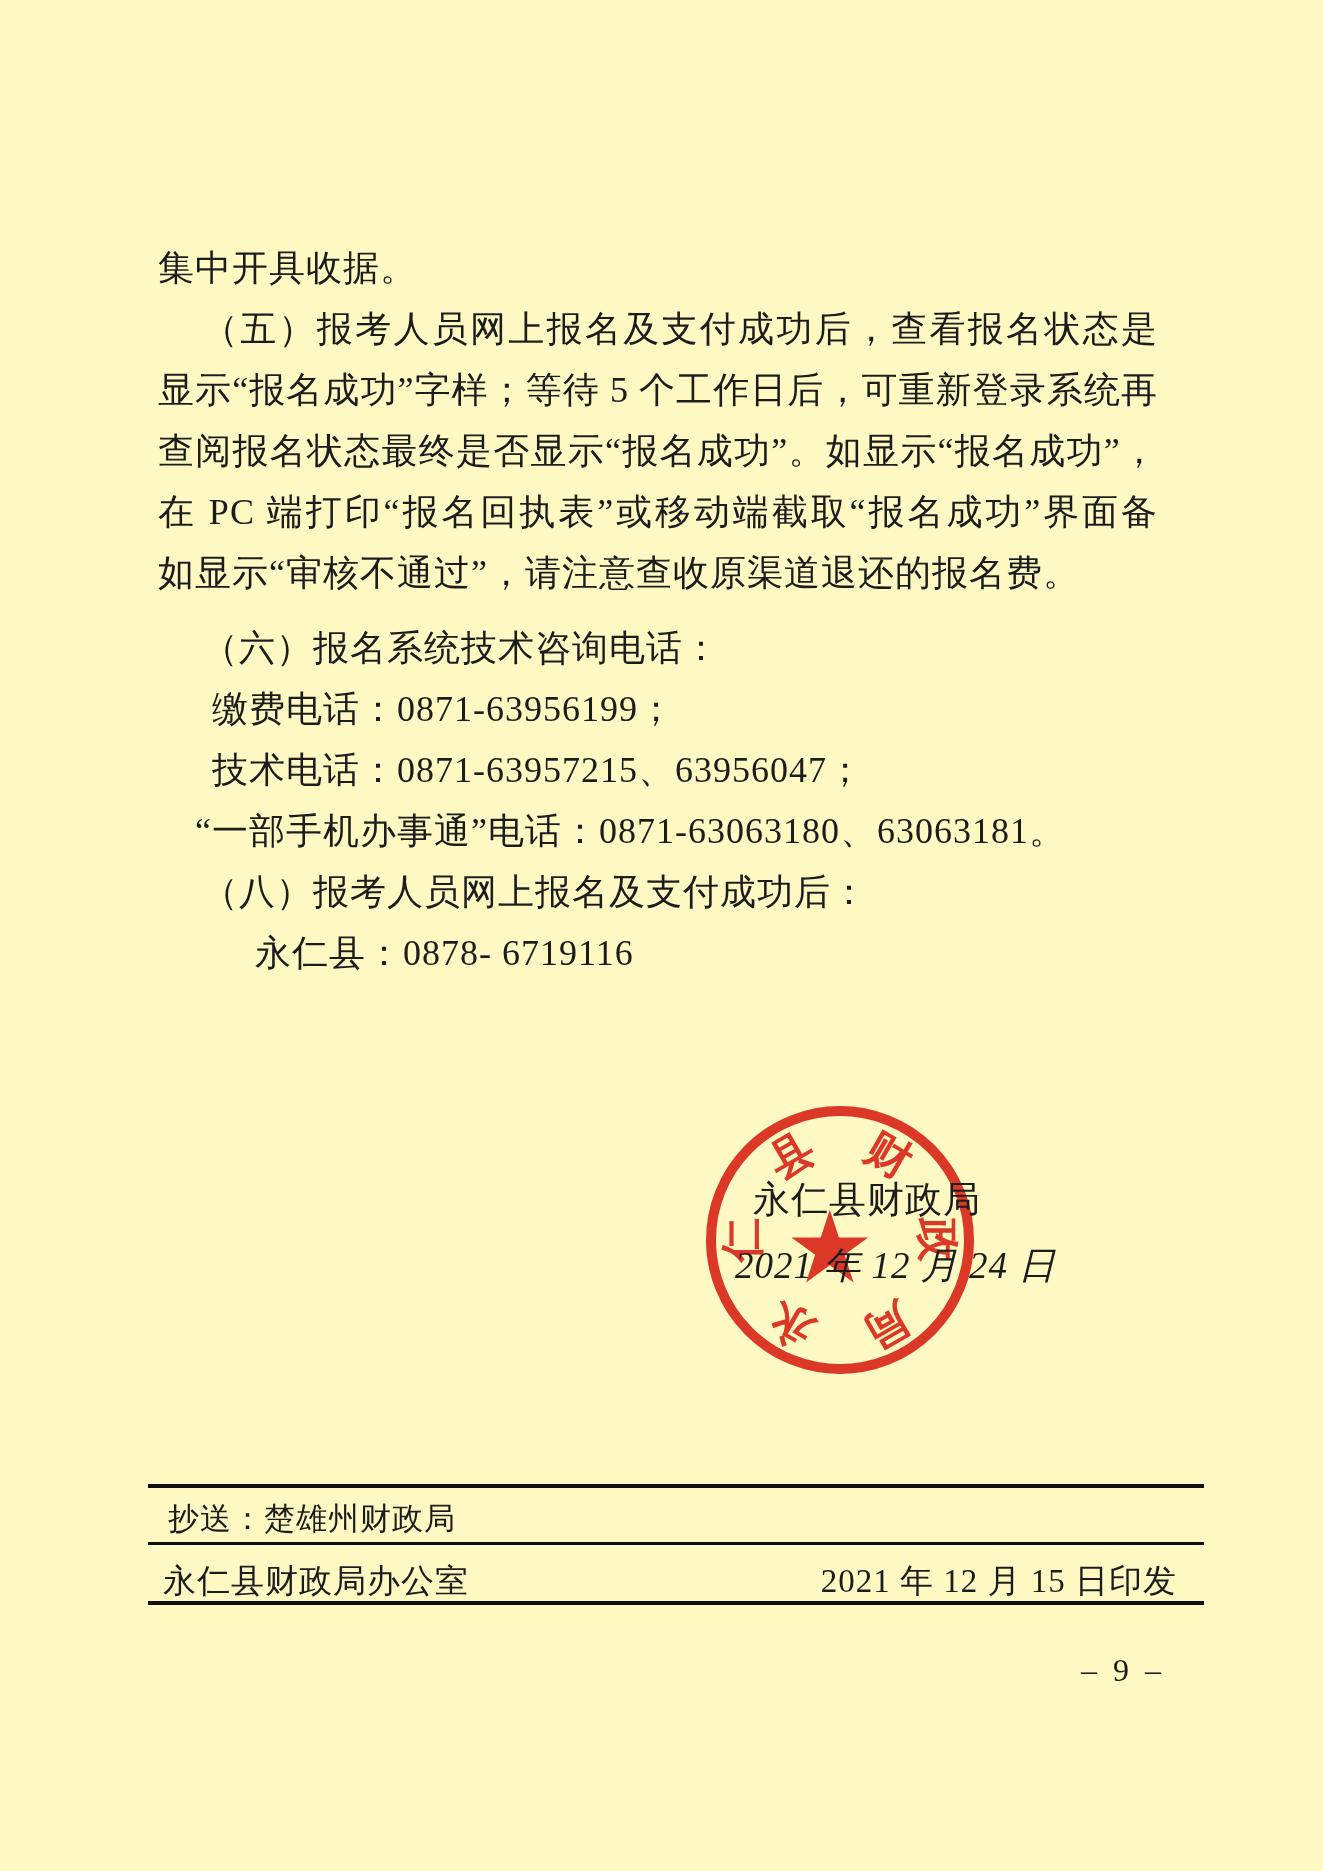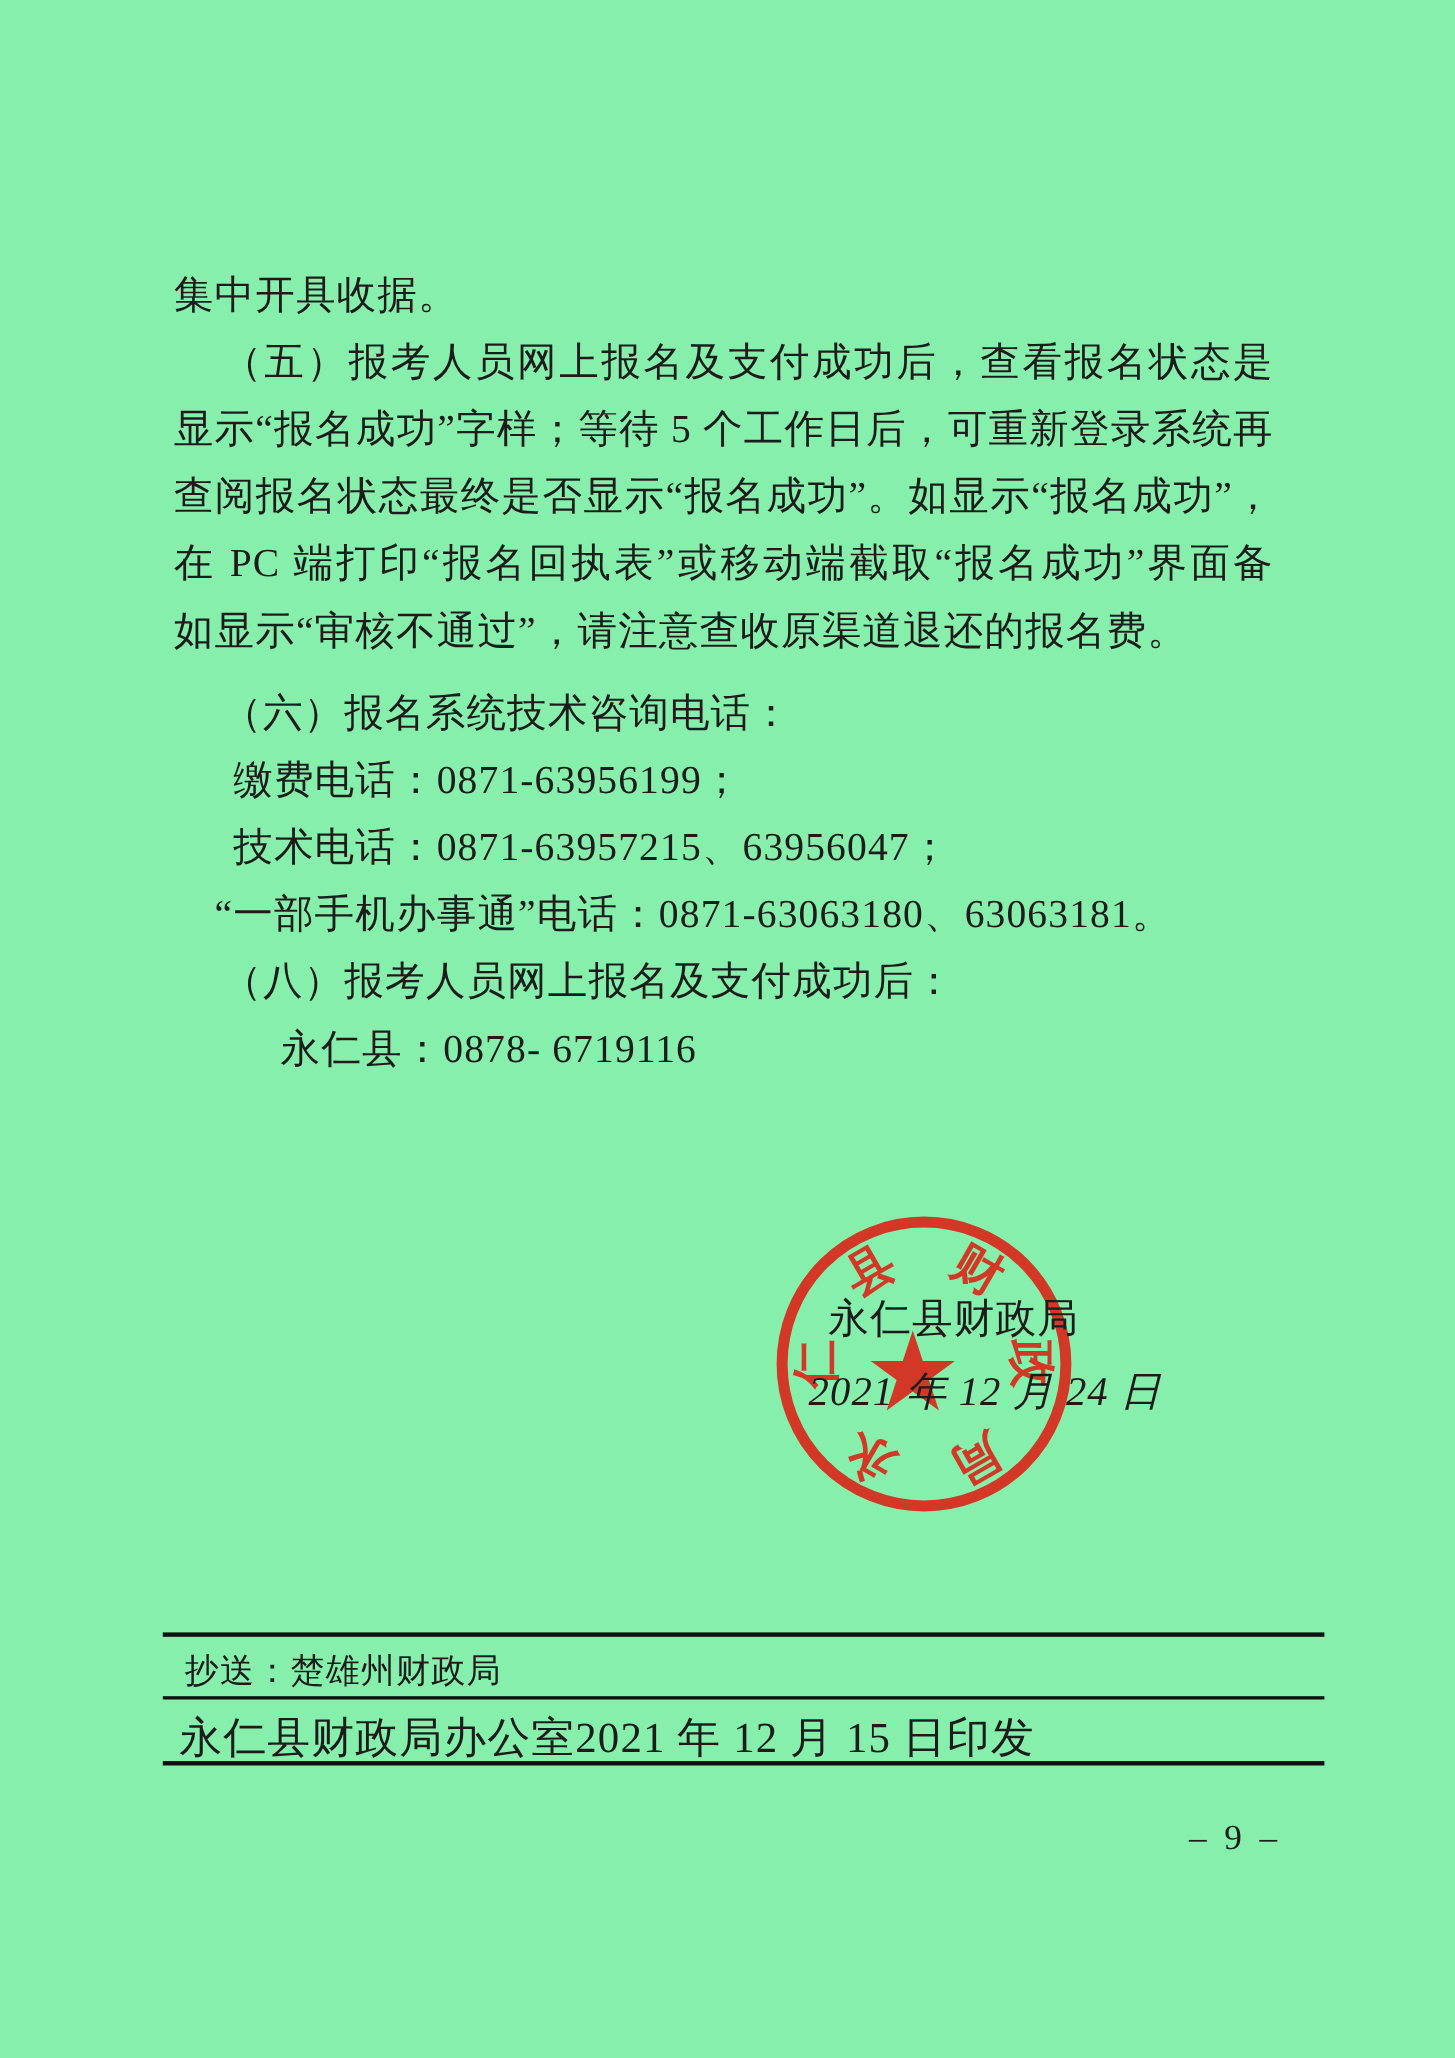--- a/index.html
+++ b/index.html
@@ -1,17 +1,17 @@
 <!DOCTYPE html>
 <html><head>
 <meta charset="utf-8">
 <style>
   html,body { margin:0; padding:0; background:#ffffff; }
   .page {
-    position:relative; width:1323px; height:1871px; background:#86efac;
+    position:relative; width:1323px; height:1871px; background:#fef9c3;
     font-family:"Liberation Serif","DejaVu Serif",serif; color:#1c1c1c;
     overflow:hidden;
   }
   
   .doc-body { position:absolute; left:158px; top:238px; width:1000px; font-size:36px; }
   .line { height:61px; line-height:61px; white-space:nowrap; letter-spacing:1px; }
   .line.justify { white-space:normal; text-align:justify; text-align-last:justify; overflow:hidden; }
   .line.para  { text-indent:44px; }
   .line.phone { text-indent:54px; }
   .line.quote { text-indent:37px; }
@@ -36,22 +36,22 @@
   .sig-org  { position:absolute; left:753px; top:1178px; font-size:37px; line-height:44px; z-index:2; letter-spacing:1px; }
   .sig-date { position:absolute; left:735px; top:1244px; font-size:37px; line-height:44px; z-index:2; letter-spacing:1px;font-style:italic; }
   
   .rule { position:absolute; left:148px; width:1056px; background:#101010; }
   .rule-top    { top:1484px; height:4px; }
   .rule-middle { top:1542px; height:3px; }
   .rule-bottom { top:1601px; height:4px; }
   .cc-line { position:absolute; left:168px; top:1498px; font-size:31px; line-height:42px; letter-spacing:1px; }
   .issuer-row {
     position:absolute; left:163px; top:1560px; width:1014px;
-    display:flex; align-items:baseline;
-    font-size:39px; line-height:42px; letter-spacing:1px;
+    display:flex; justify-content:space-between; align-items:baseline;
+    font-size:33px; line-height:42px; letter-spacing:1px;
   }
   .page-num { position:absolute; right:158px; top:1650px; font-size:32px; line-height:40px; letter-spacing:4px; }
 </style>
 </head>
 <body>
 
 <div class="page">
 
   <div class="doc-body" id="body-lines">
       <div class="line flush">集中开具收据。</div>

